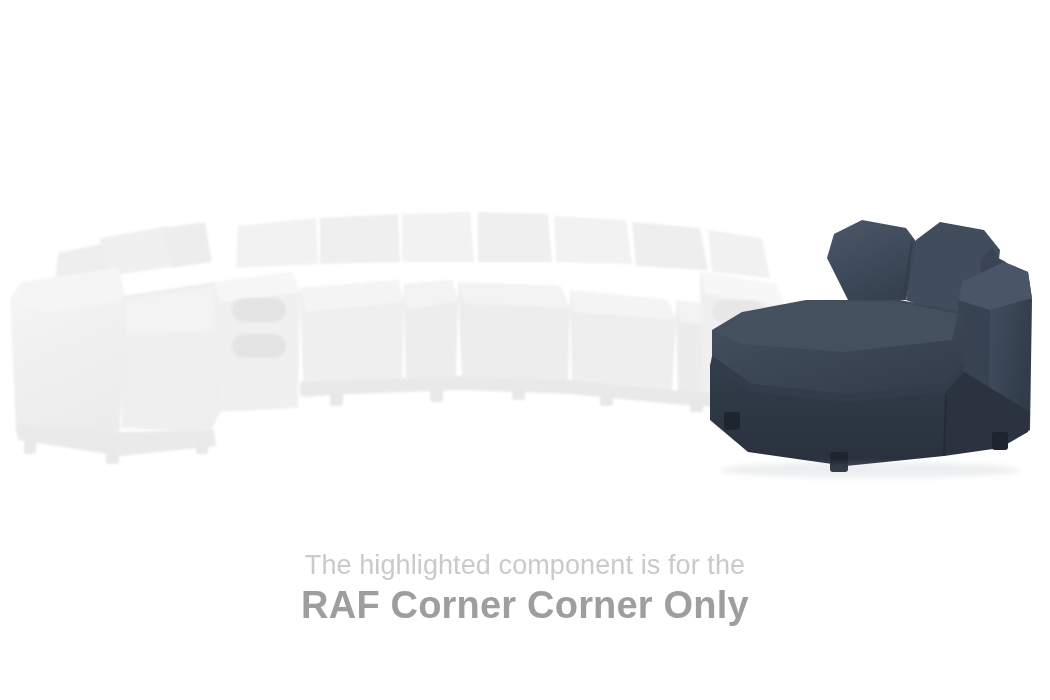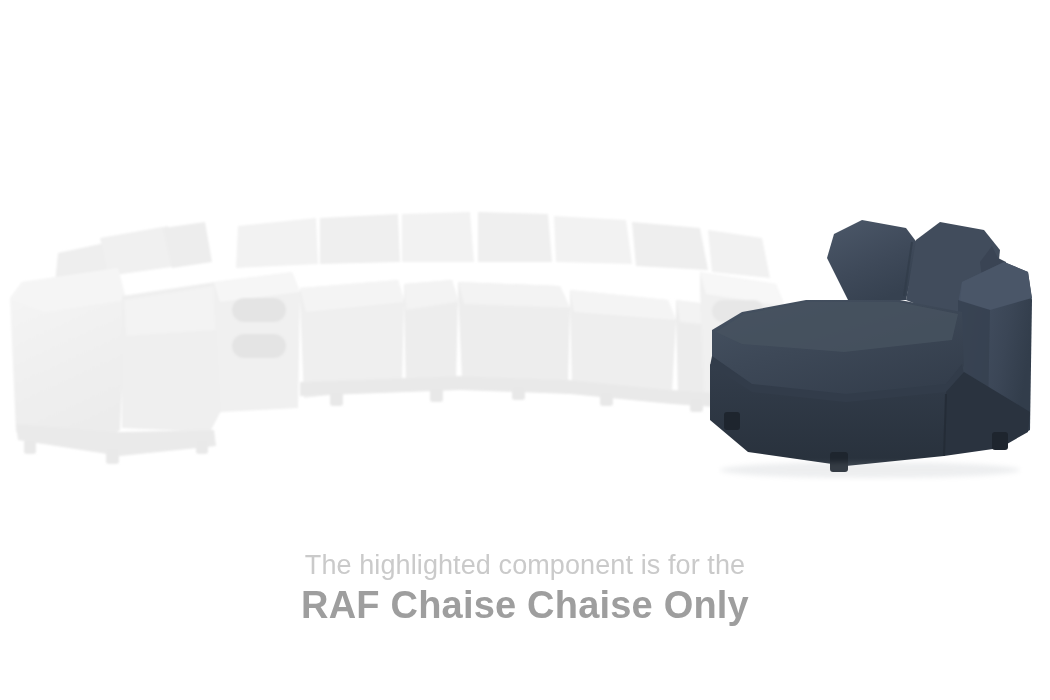--- a/index.html
+++ b/index.html
@@ -218,16 +218,16 @@
         <rect x="830" y="452" width="18" height="20" rx="3" fill="#1e252e"></rect>
         <rect x="992" y="432" width="16" height="18" rx="3" fill="#1e252e"></rect>
 
         <ellipse cx="870" cy="470" rx="150" ry="8" fill="#9fa6ad" opacity="0.18" filter="url(#veryBlur)"></ellipse>
       </g>
     </svg>
   </div>
 
   <div id="caption-block">
     <span class="cap-line cap-lead">The highlighted component is for the</span>
-    <span class="cap-line cap-emph">RAF Chaise Chaise Only</span>
+    <span class="cap-line cap-emph">RAF Corner Corner Only</span>
   </div>
 
 </div>
 
 </body></html>

